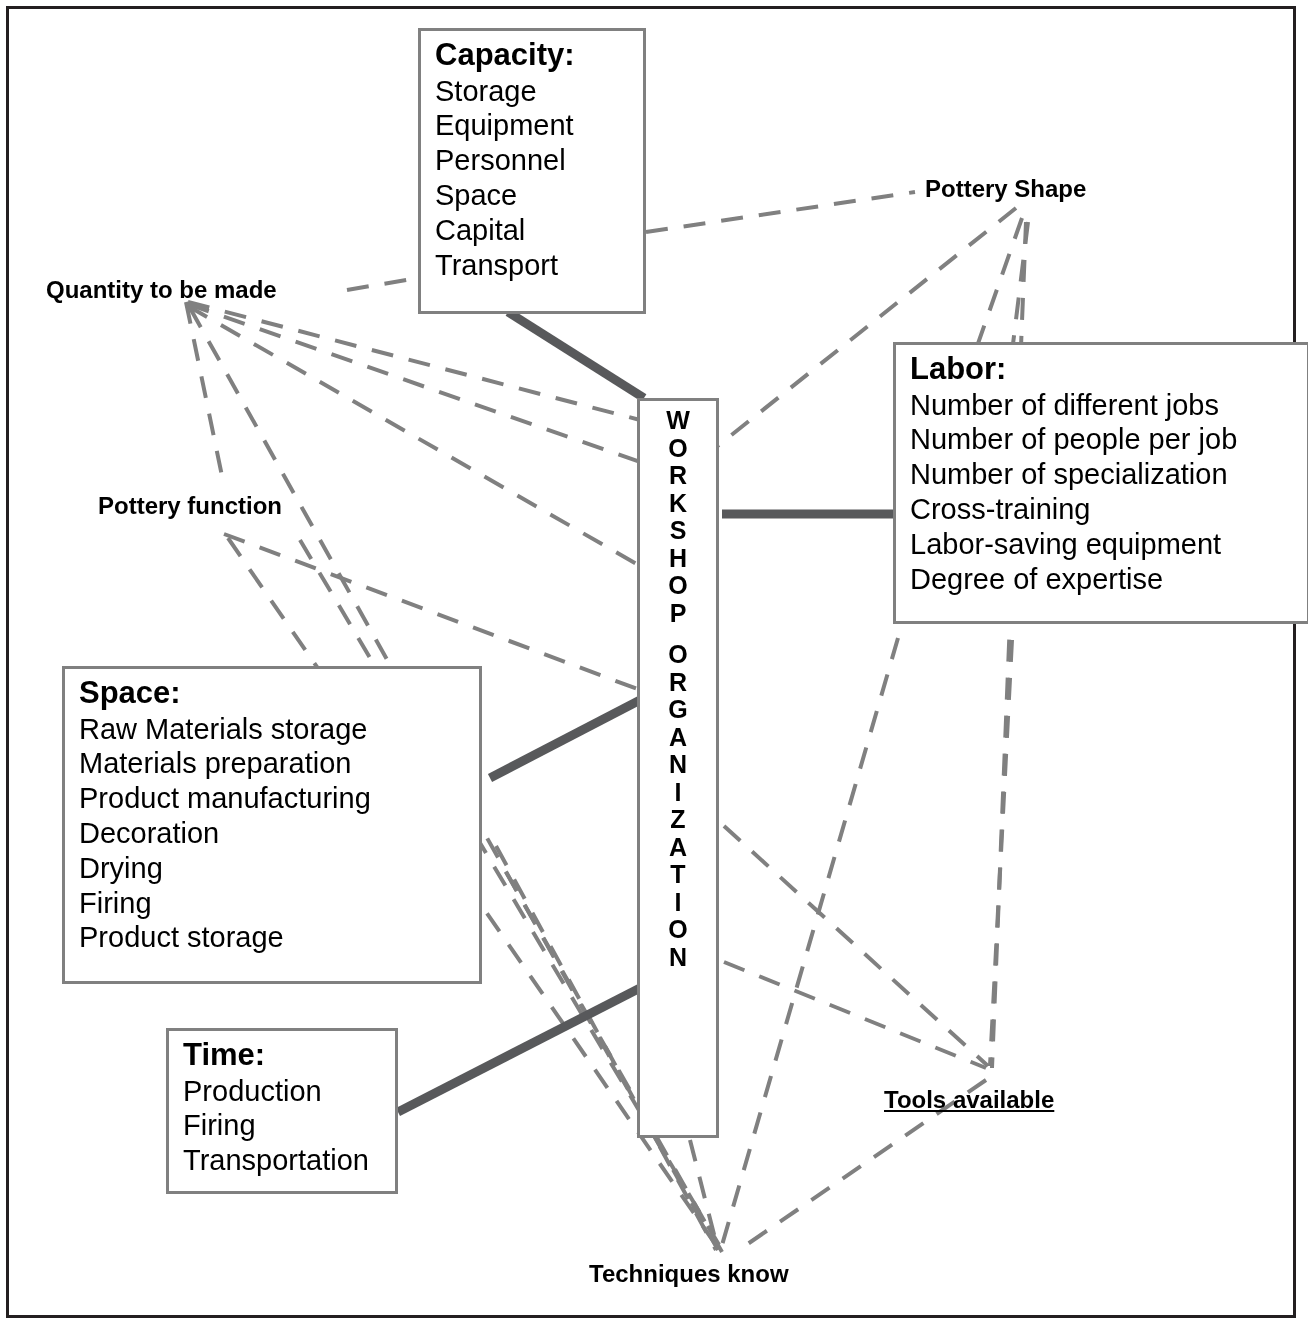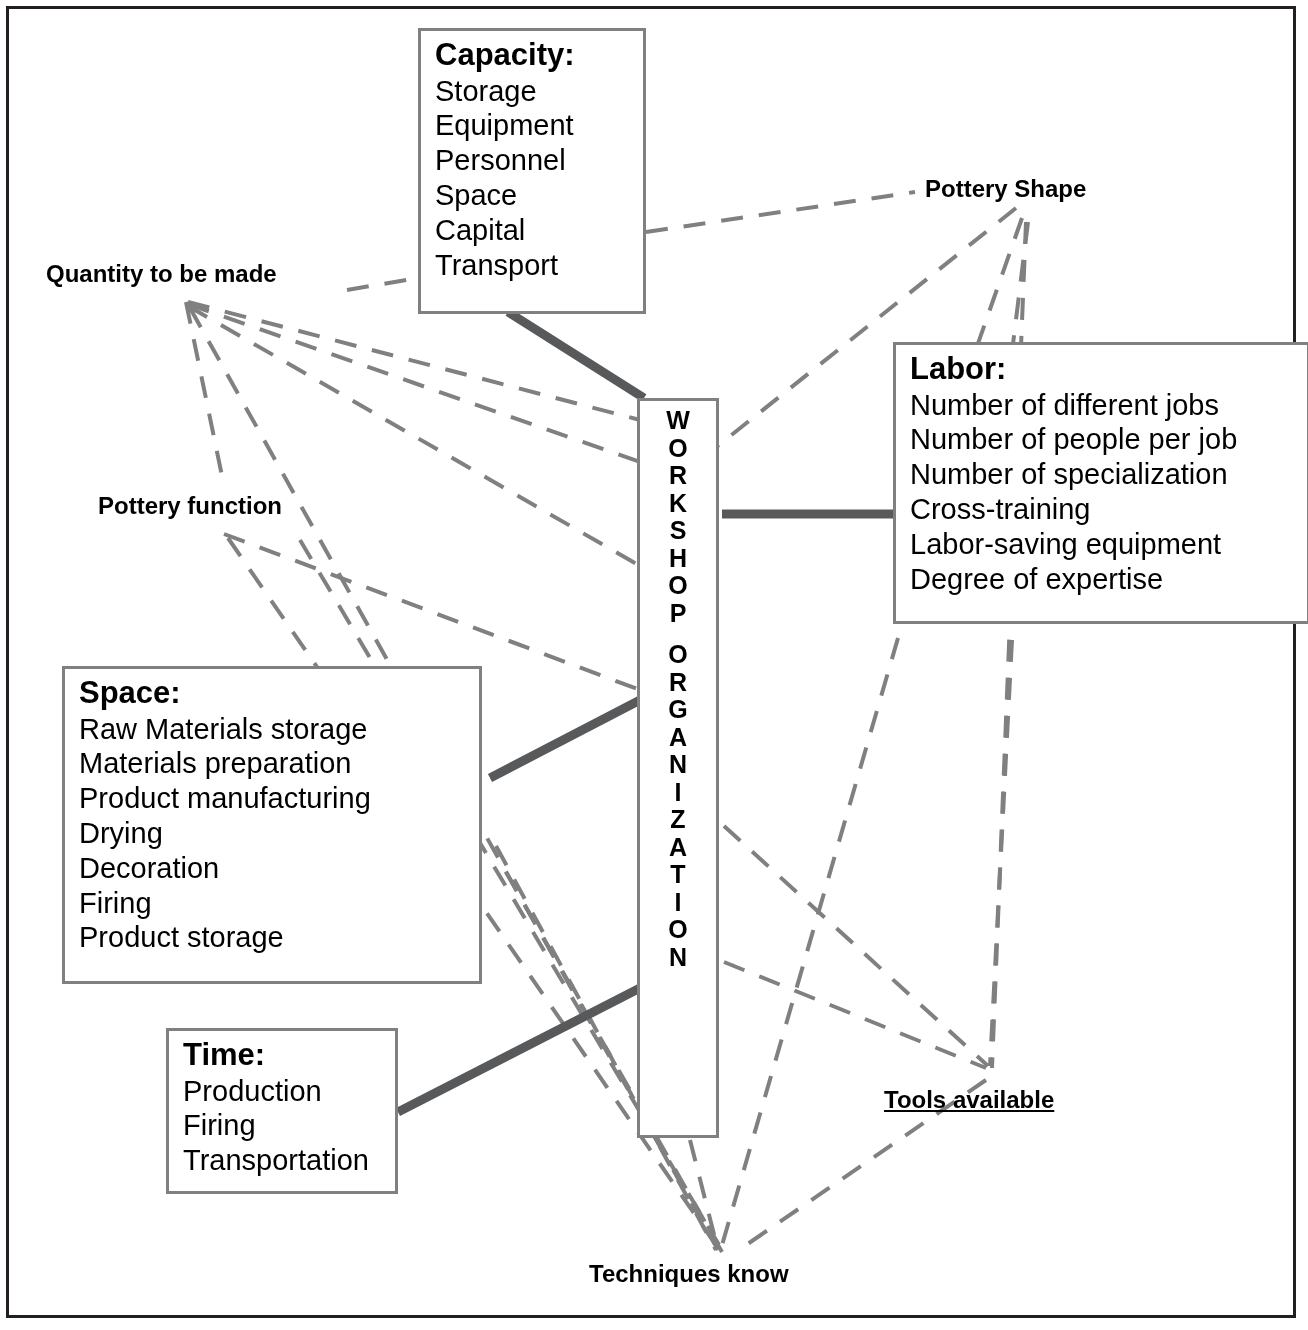--- a/index.html
+++ b/index.html
@@ -162,22 +162,22 @@
     <div class="item">Cross-training</div>
     <div class="item">Labor-saving equipment</div>
     <div class="item">Degree of expertise</div>
   </div>
 
   <div class="box" style="left:62px; top:666px; width:420px; height:318px;">
     <div class="title">Space:</div>
     <div class="item">Raw Materials storage</div>
     <div class="item">Materials preparation</div>
     <div class="item">Product manufacturing</div>
+    <div class="item">Decoration</div>
     <div class="item">Drying</div>
-    <div class="item">Decoration</div>
     <div class="item">Firing</div>
     <div class="item">Product storage</div>
   </div>
 
   <div class="box" style="left:166px; top:1028px; width:232px; height:166px;">
     <div class="title">Time:</div>
     <div class="item">Production</div>
     <div class="item">Firing</div>
     <div class="item">Transportation</div>
   </div>
@@ -202,18 +202,18 @@
       <span>Z</span>
       <span>A</span>
       <span>T</span>
       <span>I</span>
       <span>O</span>
       <span>N</span>
     </div>
   </div>
 
   <div class="plain-label" style="left:925px; top:175px;">Pottery Shape</div>
-  <div class="plain-label" style="left:46px; top:260px;">Quantity to be made</div>
+  <div class="plain-label" style="left:46px; top:276px;">Quantity to be made</div>
   <div class="plain-label" style="left:98px; top:492px;">Pottery function</div>
   <div class="plain-label" style="left:884px; top:1086px;text-decoration:underline;">Tools available</div>
   <div class="plain-label" style="left:589px; top:1260px;">Techniques know</div>
 
 </div>
 
 </body></html>

